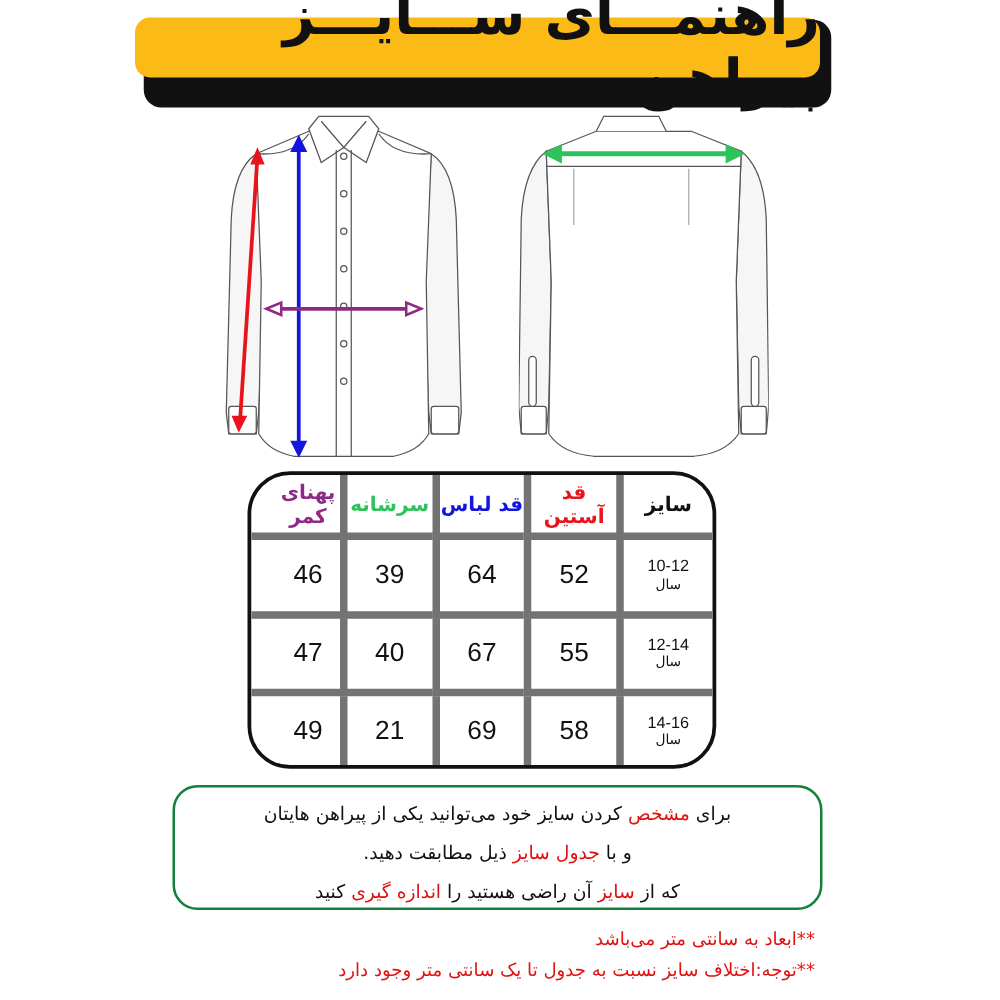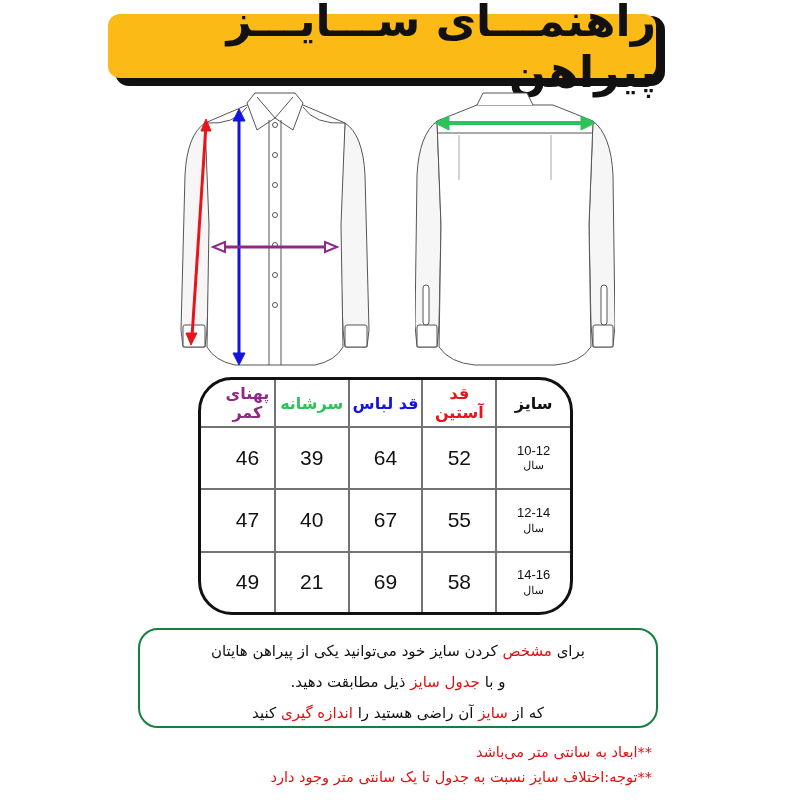--- a/index.html
+++ b/index.html
@@ -6,21 +6,21 @@
   body {
     width:800px; height:800px; background:#ffffff; position:relative; overflow:hidden;
     font-family: "DejaVu Sans", sans-serif; color:#111;
   }
   
   .banner-shadow {
     position:absolute; left:115px; top:16px; width:550px; height:70px;
     background:#111; border-radius:14px;
   }
   .banner {
-    position:absolute; left:108px; top:14px; width:548px; height:64px;
+    position:absolute; left:108px; top:14px; width:548px; height:48px;
     background:#FBBA16; border-radius:12px;
     display:flex; align-items:center; justify-content:center;
   }
   .banner-title {
     direction:rtl; font-size:44px; font-weight:bold; color:#111; letter-spacing:1px;
     font-family: "DejaVu Sans", sans-serif;
   }
 
   
   .shirt { position:absolute; }
@@ -28,21 +28,21 @@
   .shirt-back { left:415px; top:85px; width:200px; height:290px; }
 
   
   .size-table {
     position:absolute; left:198px; top:377px; width:375px; height:238px;
     border:3px solid #111; border-radius:34px; overflow:hidden; box-sizing:border-box;
     direction:rtl;
   }
   .size-table table { width:100%; height:100%; border-collapse:collapse; table-layout:fixed; }
   .size-table td, .size-table th {
-    border:2px solid #737373; text-align:center; vertical-align:middle; padding:0;
+    border:6px solid #737373; text-align:center; vertical-align:middle; padding:0;
   }
   .size-table tr:first-child th { border-top:none; }
   .size-table tr:last-child td { border-bottom:none; }
   .size-table th:first-child, .size-table td:first-child { border-right:none; }
   .size-table th:last-child, .size-table td:last-child { border-left:none;padding-left:20px; }
   .size-table th { height:46px; font-size:16px; font-weight:bold; }
   .size-table td { font-size:21px; font-family:"Liberation Sans", sans-serif; }
   .age-cell { line-height:1.25; }
   .age-range { font-size:13px; direction:ltr; display:block; font-family:"Liberation Sans", sans-serif; }
   .age-unit { font-size:11px; display:block; }

